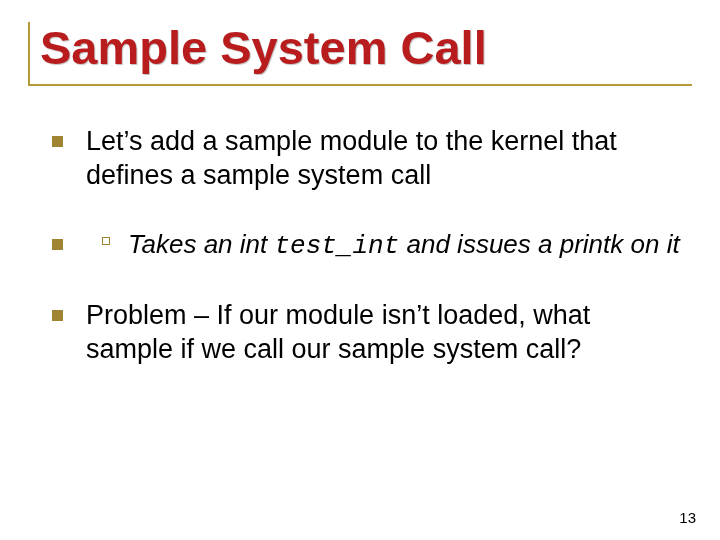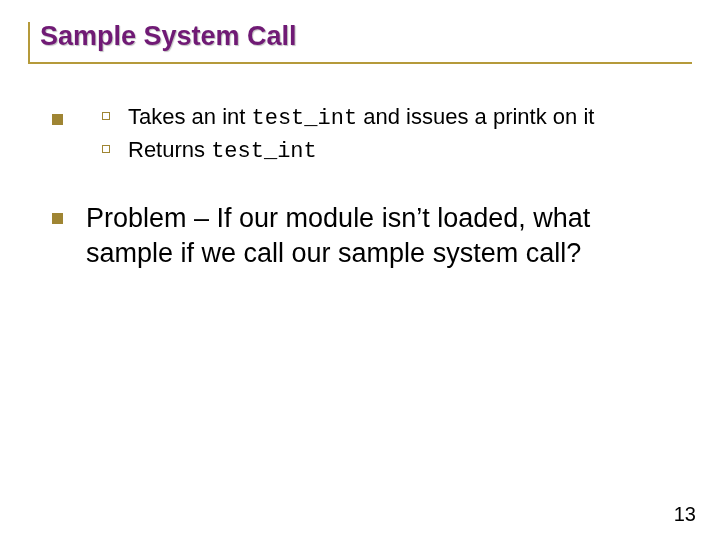--- a/index.html
+++ b/index.html
@@ -18,23 +18,23 @@
     padding: 22px 28px 0 28px;
     position: relative;
   }
   .title-wrap {
     border-left: 2px solid #b59a3a;
     border-bottom: 2px solid #b59a3a;
     padding: 0 0 10px 10px;
     margin-bottom: 38px;
   }
   .title {
-    font-size: 27px;
+    font-size: 47px;
     font-weight: bold;
-    color: #701a75;
+    color: #b91c1c;
     text-shadow: 1px 1px 1px rgba(0,0,0,0.25);
     line-height: 1.1;
   }
   .body {
     padding-left: 24px;
     padding-right: 10px;
   }
   .lvl1 {
     position: relative;
     font-size: 27px;
@@ -52,68 +52,66 @@
   }
   .mono {
     font-family: "Courier New", Courier, monospace;
   }
   .sub {
     margin-top: 10px;
     padding-left: 12px;
   }
   .lvl2 {
     position: relative;
-    font-size: 22px;
+    font-size: 26px;
     line-height: 1.35;
     padding-left: 30px;
     margin-bottom: 2px;
+    font-style: italic;
   }
   .lvl2 .bullet-open {
     position: absolute;
     left: 4px;
     top: 10px;
     width: 8px;
     height: 8px;
     border: 1.5px solid #9f8533;
     box-sizing: border-box;
     background: transparent;
   }
   .pagenum {
     position: absolute;
     right: 24px;
     bottom: 14px;
-    font-size: 20px;
+    font-size: 15px;
     color: #000;
   }
 </style>
 </head>
 <body>
 
 <div class="slide">
 
   <div class="title-wrap">
     <div class="title">Sample System Call</div>
   </div>
 
   <div class="body">
 
     <div class="lvl1">
       <span class="bullet-sq"></span>
+      <span>Let’s add a sample module to the kernel that defines a sample system call</span>
     </div>
 
     <div class="lvl1">
       <span class="bullet-sq"></span>
       <div class="sub">
         <div class="lvl2">
           <span class="bullet-open"></span>
           <span>Takes an int </span><span class="mono">test_int</span><span> and issues a printk on it</span>
-        </div>
-        <div class="lvl2">
-          <span class="bullet-open"></span>
-          <span>Returns </span><span class="mono">test_int</span><span></span>
         </div>
       </div>
     </div>
 
     <div class="lvl1">
       <span class="bullet-sq"></span>
       <span>Problem – If our module isn’t loaded, what sample if we call our sample system call?</span>
     </div>
 
   </div>

